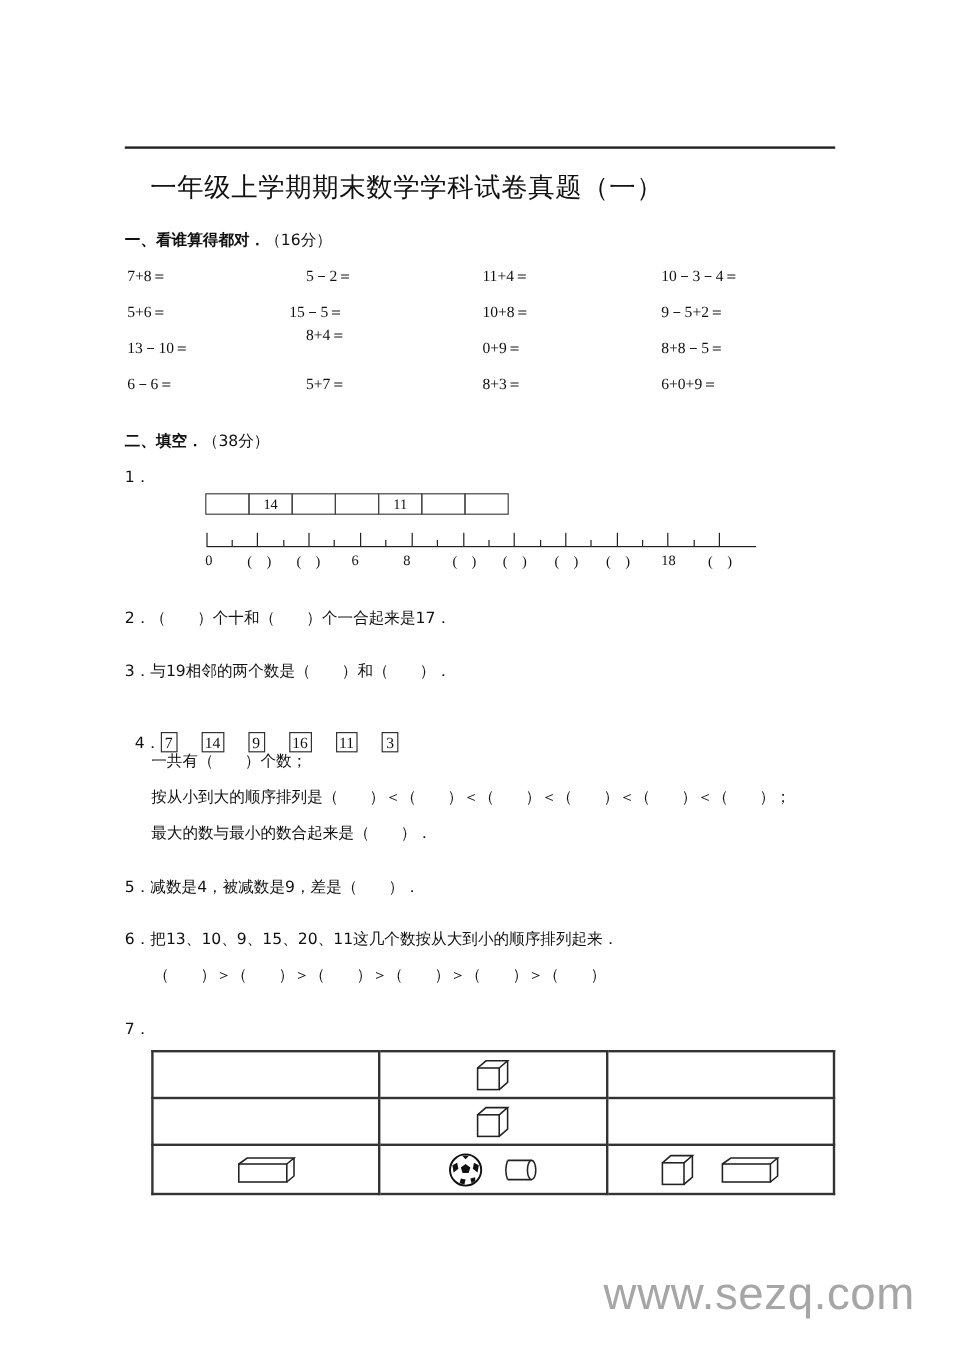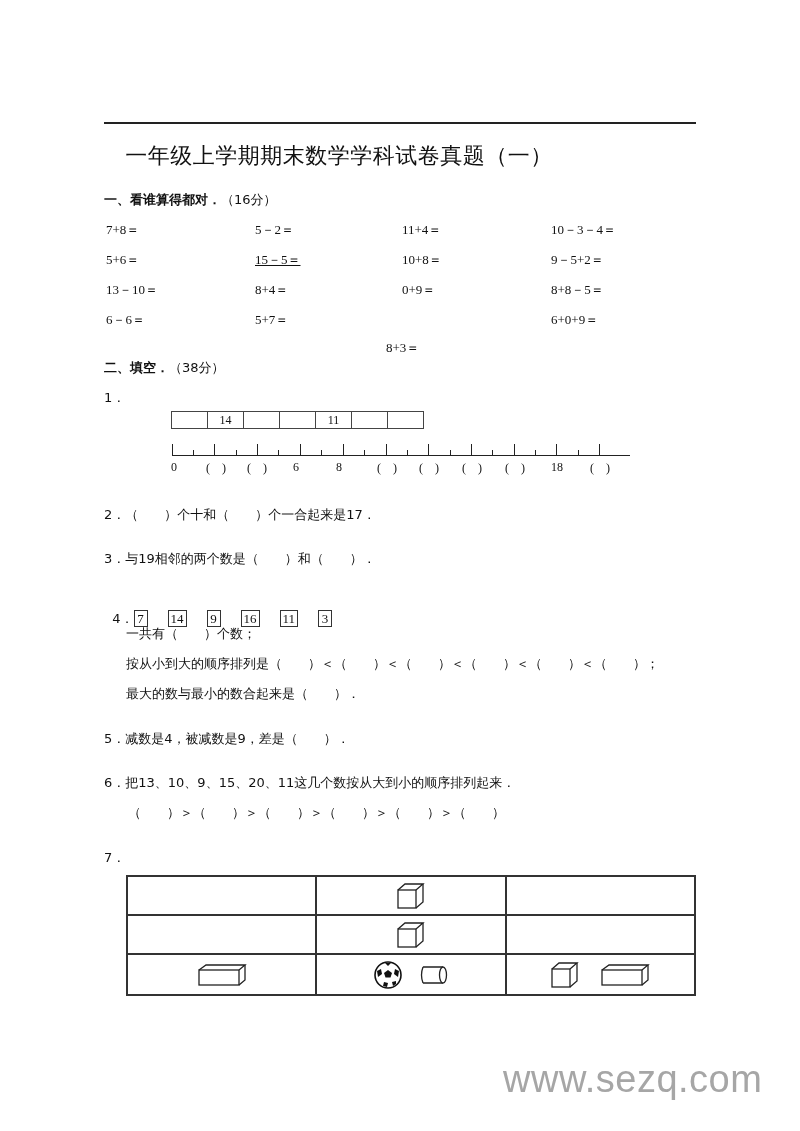--- a/index.html
+++ b/index.html
@@ -35,32 +35,32 @@
 <div class="abs sec" style="left:104px; top:191px;">
   <span>一、看谁算得都对．</span><span class="pts">（16分）</span>
 </div>
 
 <div class="abs eq" style="left:106px; top:221px;text-align:right;">7+8＝</div>
 <div class="abs eq" style="left:255px; top:221px;">5－2＝</div>
 <div class="abs eq" style="left:402px; top:221px;">11+4＝</div>
 <div class="abs eq" style="left:551px; top:221px;">10－3－4＝</div>
 
 <div class="abs eq" style="left:106px; top:251px;">5+6＝</div>
-<div class="abs eq" style="left:255px; top:251px;text-decoration:underline;">15－5＝</div>
+<div class="abs eq" style="left:241px; top:251px;">15－5＝</div>
 <div class="abs eq" style="left:402px; top:251px;">10+8＝</div>
 <div class="abs eq" style="left:551px; top:251px;">9－5+2＝</div>
 
 <div class="abs eq" style="left:106px; top:281px;">13－10＝</div>
-<div class="abs eq" style="left:255px; top:281px;">8+4＝</div>
+<div class="abs eq" style="left:255px; top:270px;">8+4＝</div>
 <div class="abs eq" style="left:402px; top:281px;">0+9＝</div>
 <div class="abs eq" style="left:551px; top:281px;">8+8－5＝</div>
 
 <div class="abs eq" style="left:106px; top:311px;">6－6＝</div>
 <div class="abs eq" style="left:255px; top:311px;">5+7＝</div>
-<div class="abs eq" style="left:386px; top:311px;margin-top:28px;">8+3＝</div>
+<div class="abs eq" style="left:402px; top:311px;">8+3＝</div>
 <div class="abs eq" style="left:551px; top:311px;">6+0+9＝</div>
 
 <div class="abs sec" style="left:104px; top:359px;">
   <span>二、填空．</span><span class="pts">（38分）</span>
 </div>
 
 <div class="abs q" style="left:104px; top:389px;">1．</div>
 
 <div class="abs nbox-row">
   <div class="nbox"></div>

